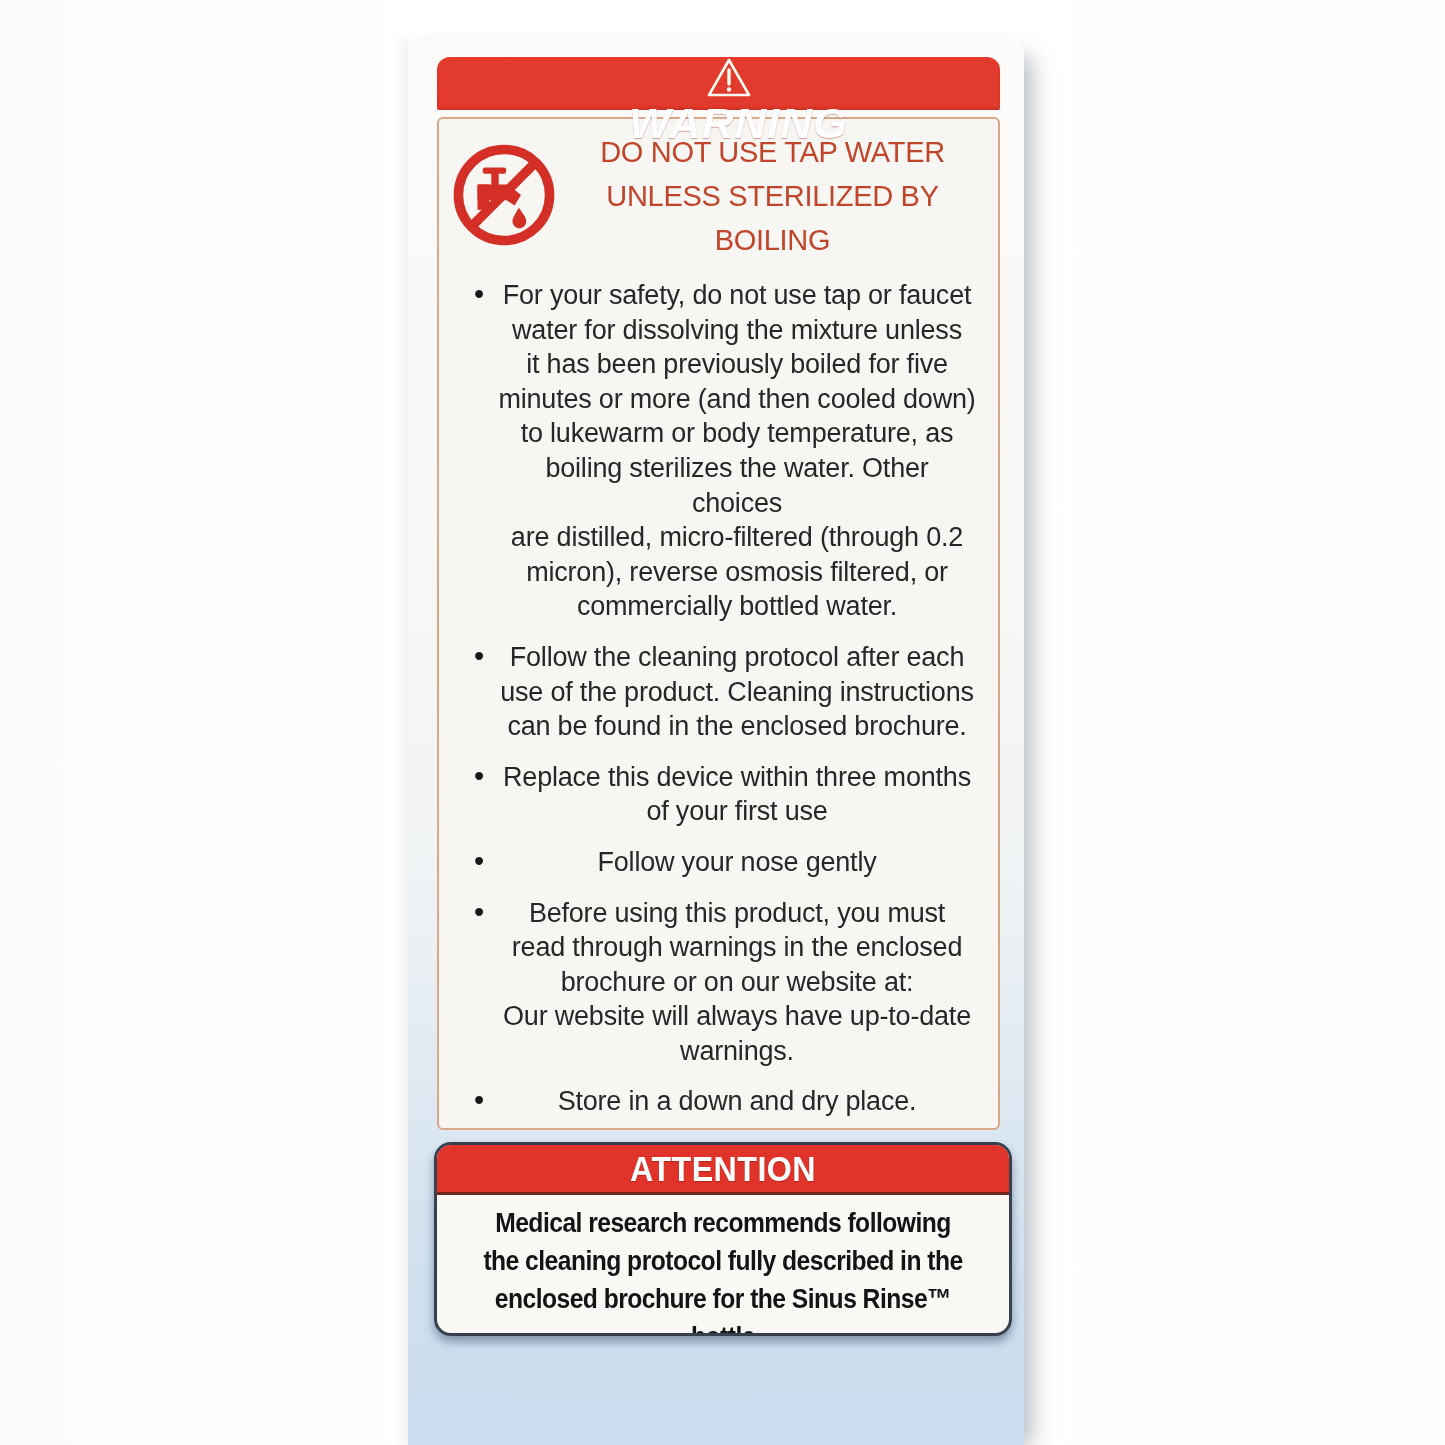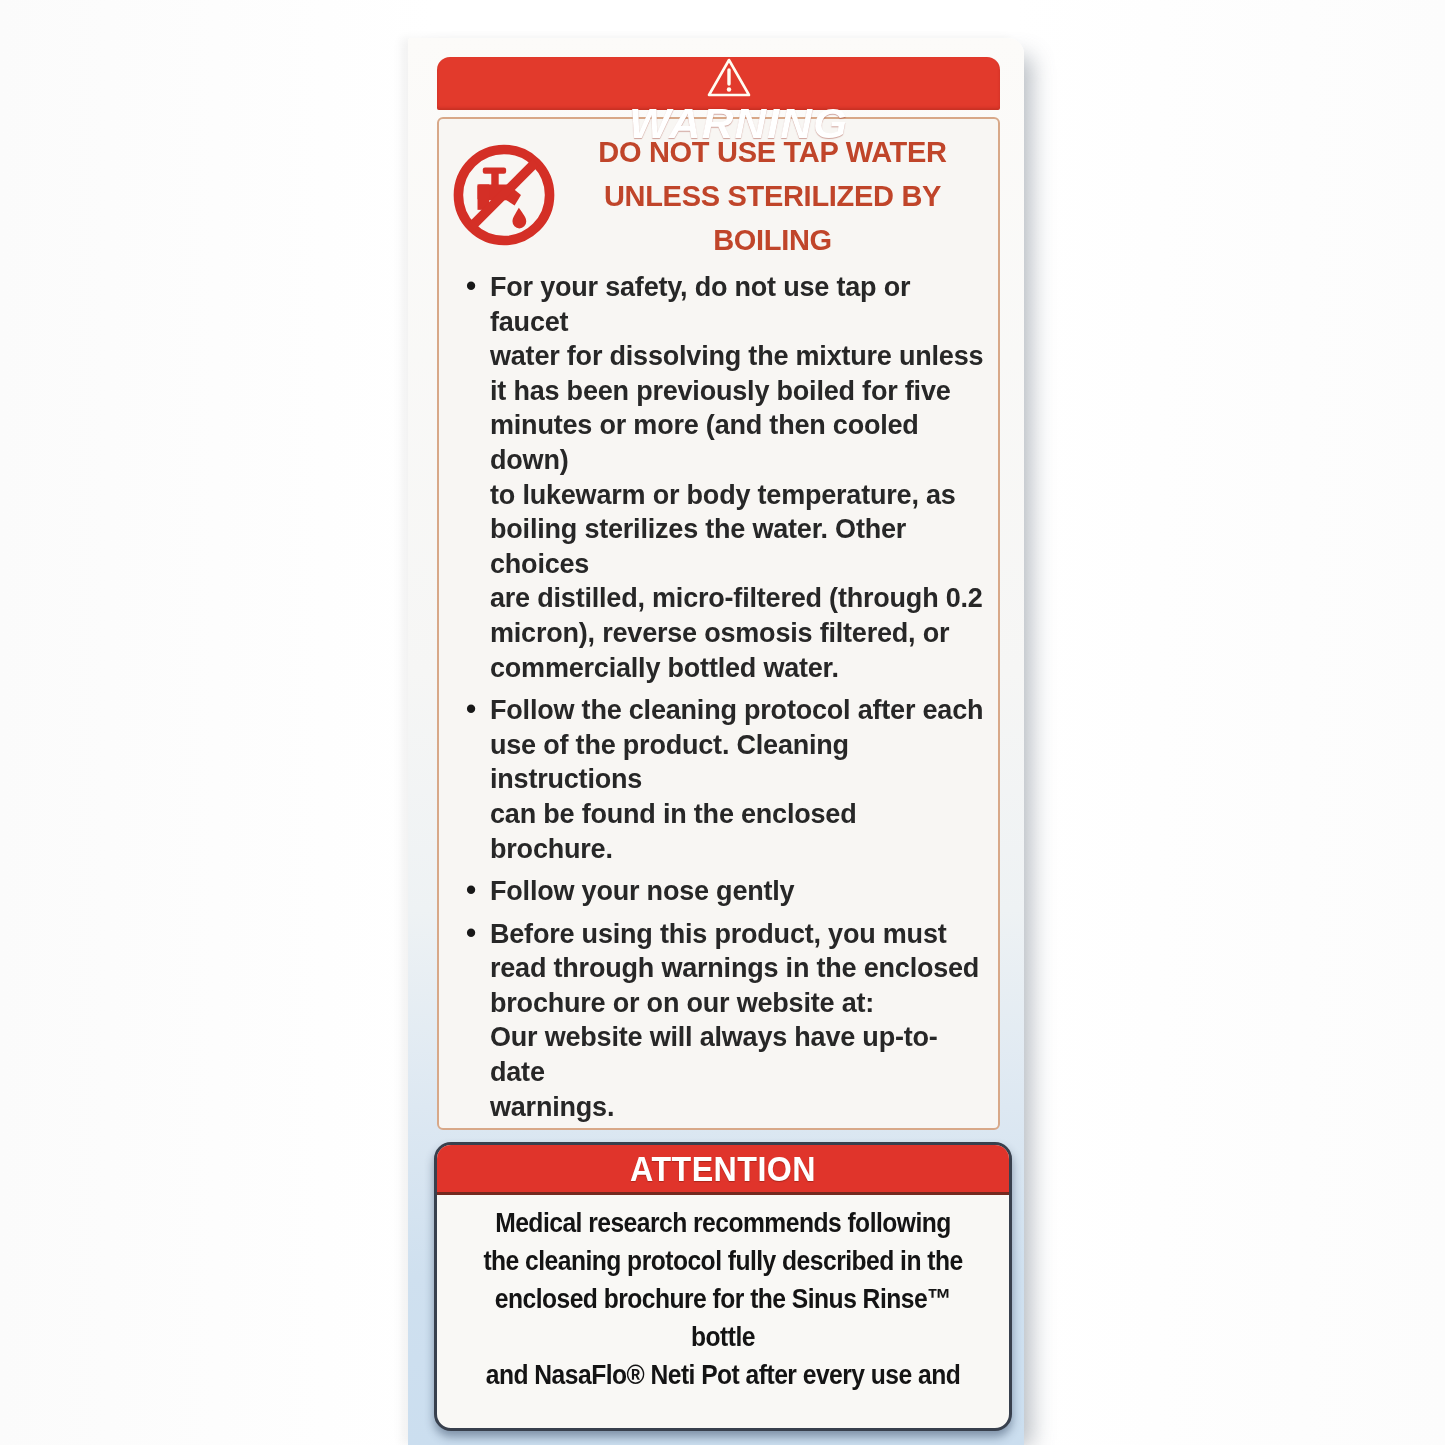--- a/index.html
+++ b/index.html
@@ -25,42 +25,43 @@
     flex-direction:column;
   }
   .warn-bar svg{width:46px;height:42px;margin-right:16px;flex:0 0 auto;}
   .warn-title{
     color:#ffffff;font-size:43px;font-weight:bold;font-style:italic;
     letter-spacing:1px;transform:scaleX(1.02);transform-origin:left center;
     text-shadow:0 1px 1px rgba(140,30,15,0.4);
   }
   .label-body{
     margin-top:7px;height:1013px;border:2px solid #d8a888;border-radius:6px;
-    background:#f8f6f3;box-sizing:border-box;overflow:hidden;font-weight:bold;
+    background:#f8f6f3;box-sizing:border-box;overflow:hidden;
   }
   .tap-row{display:flex;align-items:center;padding:9px 6px 0 12px;}
   .tap-row svg{width:106px;height:106px;flex:0 0 auto;}
   .tap-heading{
     flex:1;text-align:center;color:#c0452a;font-size:29px;line-height:44px;
     white-space:pre-line;letter-spacing:-0.3px;margin-top:2px;padding-right:4px;
   }
   ul.bullets{list-style:none;margin:7px 0 0 0;padding:0 6px 0 17px;}
   ul.bullets li{
-    position:relative;padding-left:26px;margin:8px;
+    position:relative;padding-left:26px;margin:16px;
     font-size:27px;line-height:34.6px;color:#272727;letter-spacing:-0.2px;
     white-space:pre-line;
+    text-align:center;
   }
   ul.bullets li::before{
     content:"\2022";position:absolute;left:2px;top:-1px;color:#181818;font-size:29px;
   }
   .weblink{display:block;color:#4b5fa4;}
   .after-link{display:block;}
   
   .attention{
-    position:absolute;left:26px;top:1104px;width:578px;height:289px;
+    position:absolute;left:26px;top:1104px;width:578px;height:194px;
     border:3px solid #38404d;border-radius:17px;background:#f9f8f5;
     box-sizing:border-box;overflow:hidden;
     box-shadow:0 6px 10px rgba(35,55,85,0.45);
   }
   .att-bar{
     height:47px;background:#e0342b;border-bottom:3px solid #74291f;
     display:flex;align-items:center;justify-content:center;
   }
   .att-title{
     color:#ffffff;font-weight:bold;font-size:35px;letter-spacing:0.5px;
@@ -119,20 +120,22 @@
 it has been previously boiled for five
 minutes or more (and then cooled down)
 to lukewarm or body temperature, as
 boiling sterilizes the water. Other choices
 are distilled, micro-filtered (through 0.2
 micron), reverse osmosis filtered, or
 commercially bottled water.</li>
         <li>Follow the cleaning protocol after each
 use of the product. Cleaning instructions
 can be found in the enclosed brochure.</li>
+        <li>Replace this device within three months
+of your first use</li>
         <li>Follow your nose gently</li>
         <li><span>Before using this product, you must
 read through warnings in the enclosed
 brochure or on our website at:</span><span class="after-link">Our website will always have up-to-date
 warnings.</span></li>
         <li>Store in a down and dry place.</li>
       </ul>
     </div>
   </div>
 

